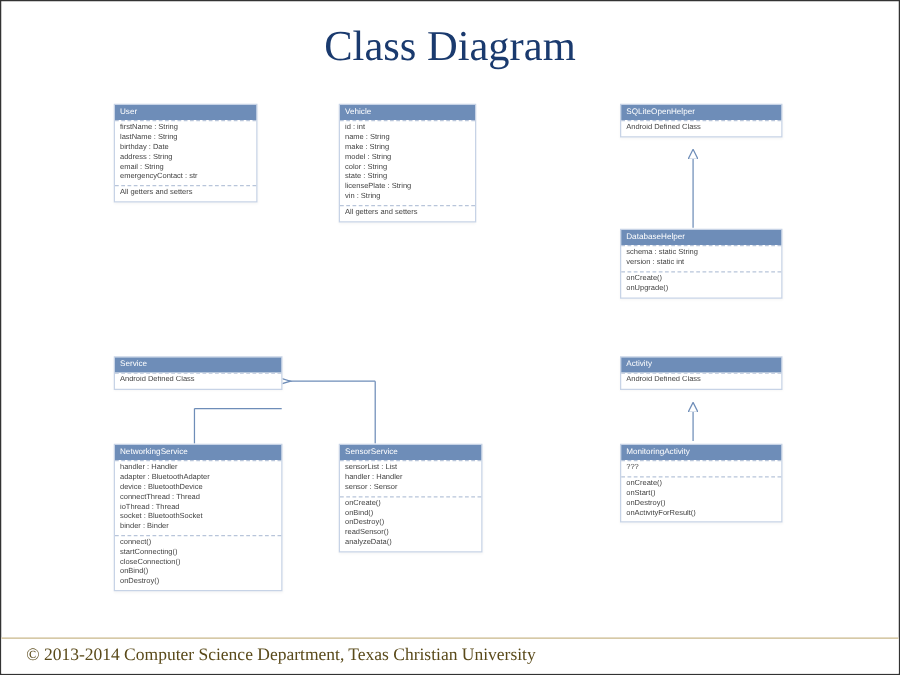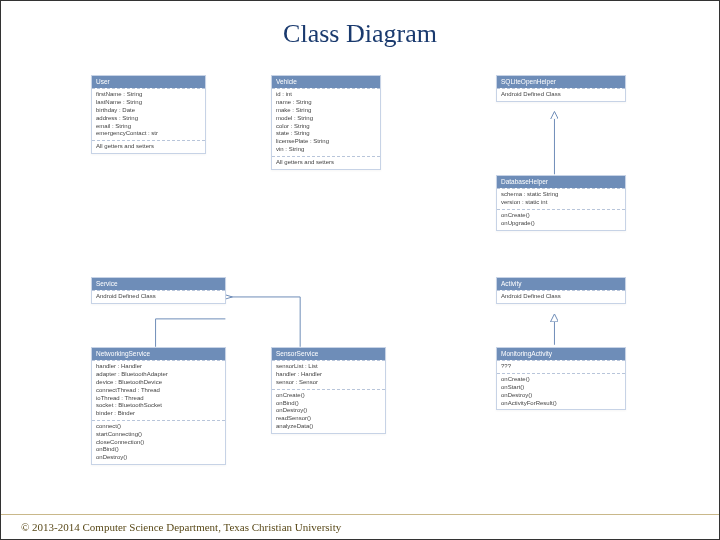--- a/index.html
+++ b/index.html
@@ -6,21 +6,21 @@
   body {
     width: 720px;
     height: 540px;
     background: #fff;
     font-family: Georgia, 'Times New Roman', serif;
     position: relative;
     border: 1px solid #333;
   }
   .title {
     text-align: center;
-    font-size: 26px;
+    font-size: 34px;
     color: #1a3a6e;
     font-weight: normal;
     padding: 18px 0 8px 0;
     font-family: Georgia, serif;
   }
   .canvas {
     position: relative;
     width: 100%;
     height: 440px;
   }
@@ -51,21 +51,21 @@
     position: absolute;
     top: 0; left: 0;
     width: 100%; height: 100%;
     pointer-events: none;
   }
   .footer {
     position: absolute;
     left: 0; right: 0; bottom: 0;
     border-top: 1px solid #c9b88a;
     background: #fff;
-    font-size: 11px;
+    font-size: 14px;
     color: #5a4a1a;
     padding: 6px 20px;
     font-family: Georgia, serif;
   }
 </style>
 </head>
 <body>
 
 <h1 class="title">Class Diagram</h1>
 

